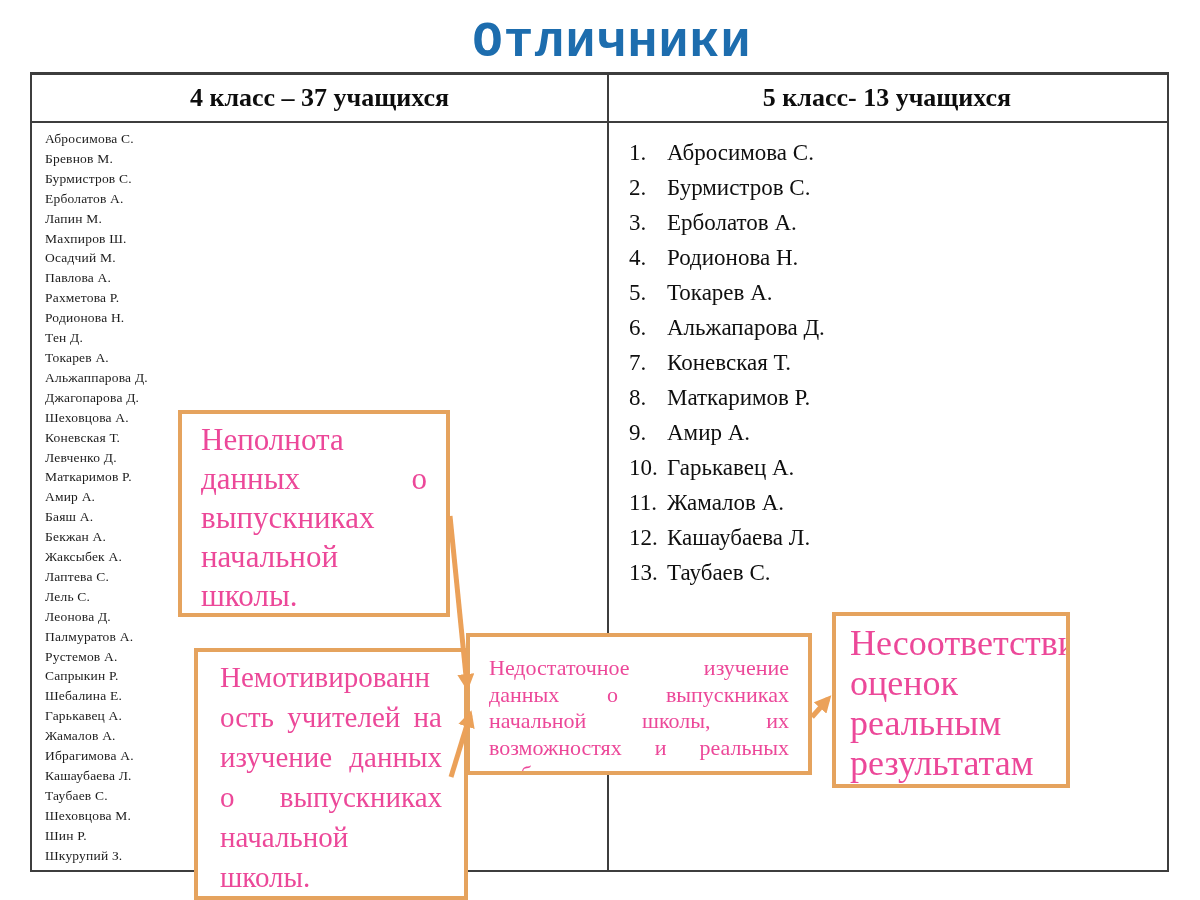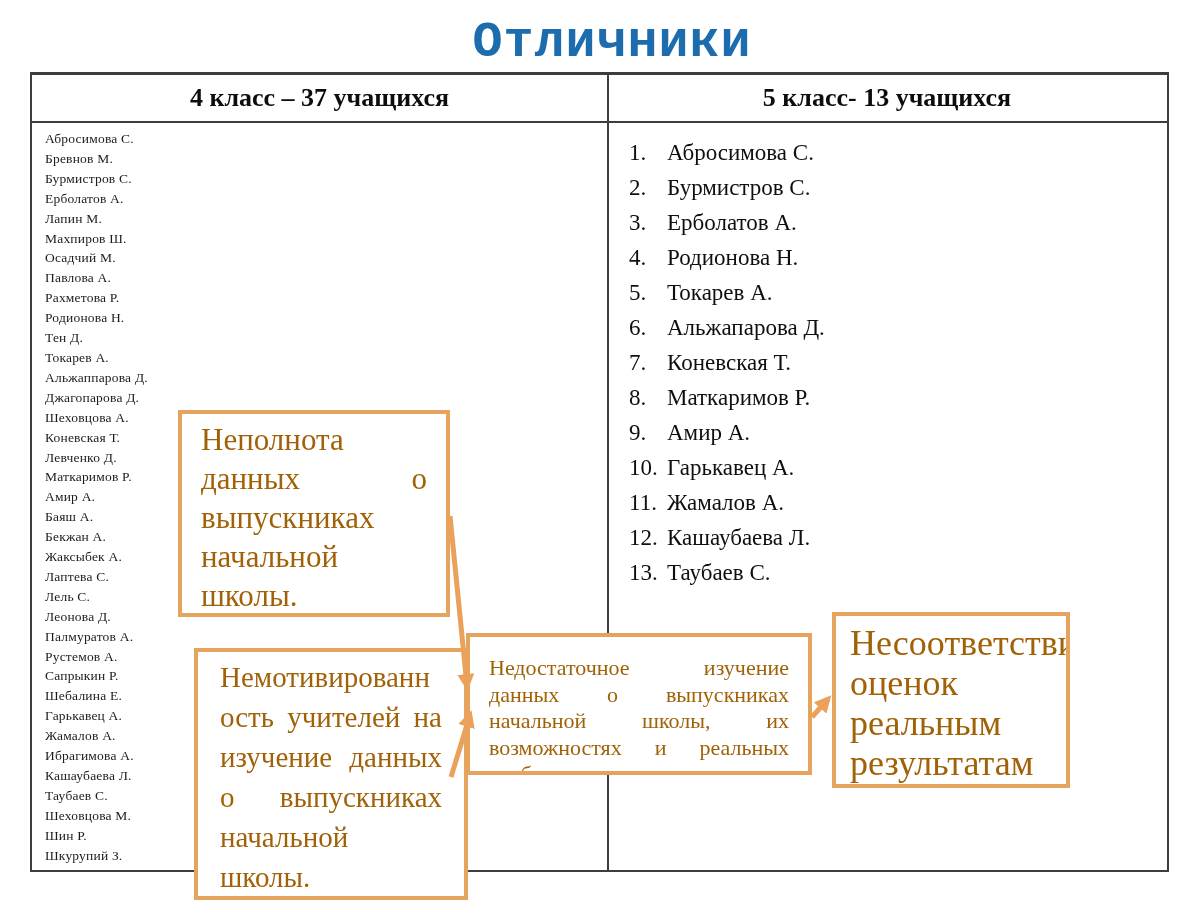--- a/index.html
+++ b/index.html
@@ -35,21 +35,21 @@
   }
   .names-numbered {
     position:absolute; left:597px; top:60px; width:520px;
     font-size:23px; line-height:35px; color:#0f0f0f;
   }
   .num-line { display:flex; }
   .num-line .num { width:38px; flex:0 0 38px; }
   
   .callout {
     position:absolute; background:#ffffff; border:4px solid #e5a35e;
-    box-sizing:border-box; color:#a16207; text-align:justify;
+    box-sizing:border-box; color:#ec4899; text-align:justify;
     overflow:hidden; z-index:3;
   }
   #co-incomplete { left:178px; top:410px; width:272px; height:207px;
     font-size:31px; line-height:39px; padding:6px 19px; }
   #co-unmotivated { left:194px; top:648px; width:274px; height:252px;
     font-size:29px; line-height:40px; padding:5px 22px; overflow-wrap:break-word; word-wrap:break-word; }
   #co-insufficient { left:466px; top:633px; width:346px; height:142px;
     font-size:22px; line-height:26.5px; padding:18px 19px; }
   #co-mismatch { left:832px; top:612px; width:238px; height:176px;
     font-size:36px; line-height:40px; padding:7px 14px; }

